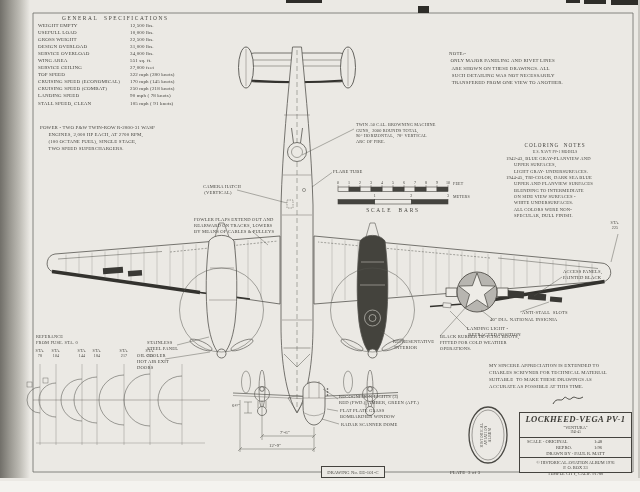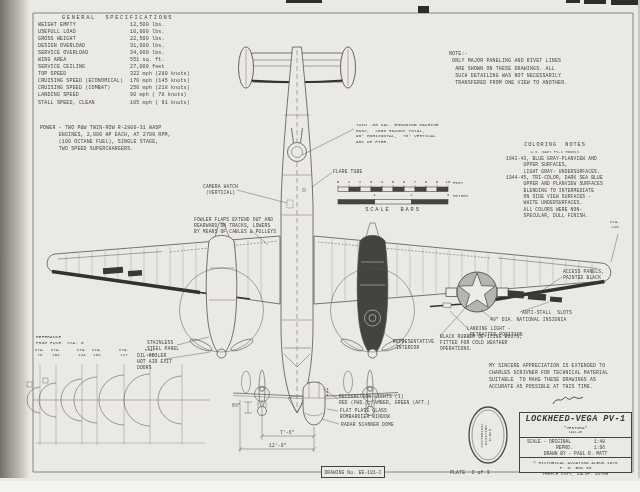--- a/index.html
+++ b/index.html
@@ -1,17 +1,17 @@
 <!DOCTYPE html>
 <html><head>
 <meta charset="utf-8">
 <style>
   html,body{margin:0;padding:0;background:#dcdad5;}
   #page{position:relative;width:640px;height:492px;background:#ebe9e4;overflow:hidden;
-        font-family:Liberation Mono, monospace;color:#45443f;}
+        font-family:Liberation Serif, serif;color:#45443f;}
   #scan-strip{position:absolute;left:0;top:0;width:30px;height:478px;
         background:linear-gradient(90deg,#716f69,#96948d 30%,#bdbbb4 65%,#ebe9e4);}
   #bottom-edge{position:absolute;left:0;top:481px;width:640px;height:11px;background:#f4f3ef;}
   #right-edge{position:absolute;right:0;top:0;width:2px;height:478px;background:#c9c7c1;}
   svg{position:absolute;left:0;top:0;}
   .t{position:absolute;font-size:4.6px;line-height:1.32;letter-spacing:.18px;
      white-space:pre;color:#45443f;z-index:3;}
   .artifact{position:absolute;background:#2e2d29;z-index:4;}
   
   #specs-title{font-size:5.4px;letter-spacing:1.6px;}

